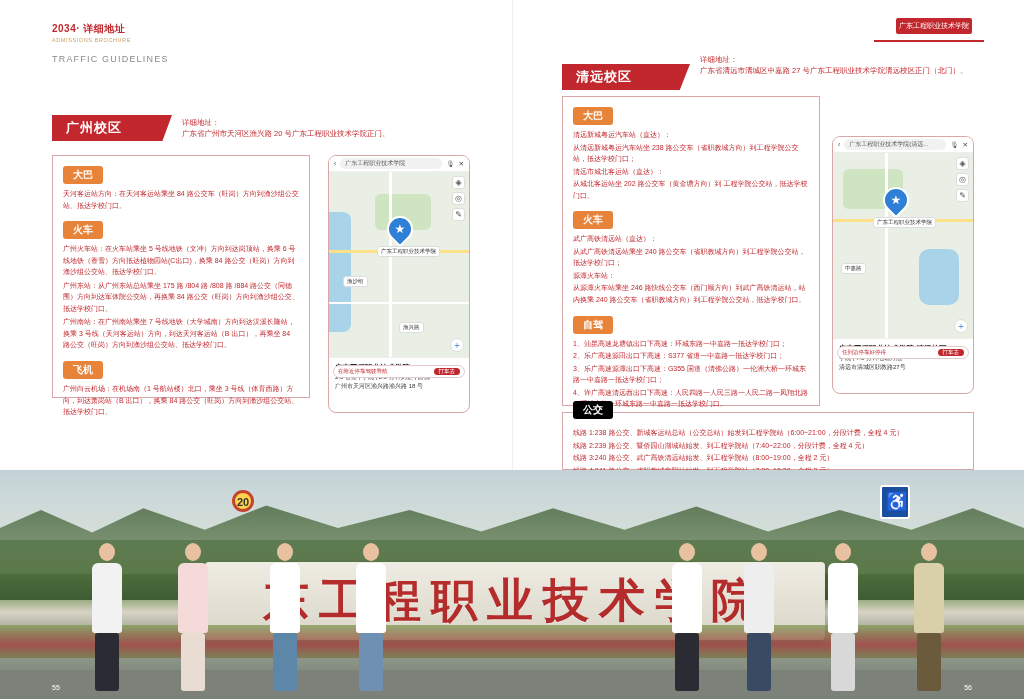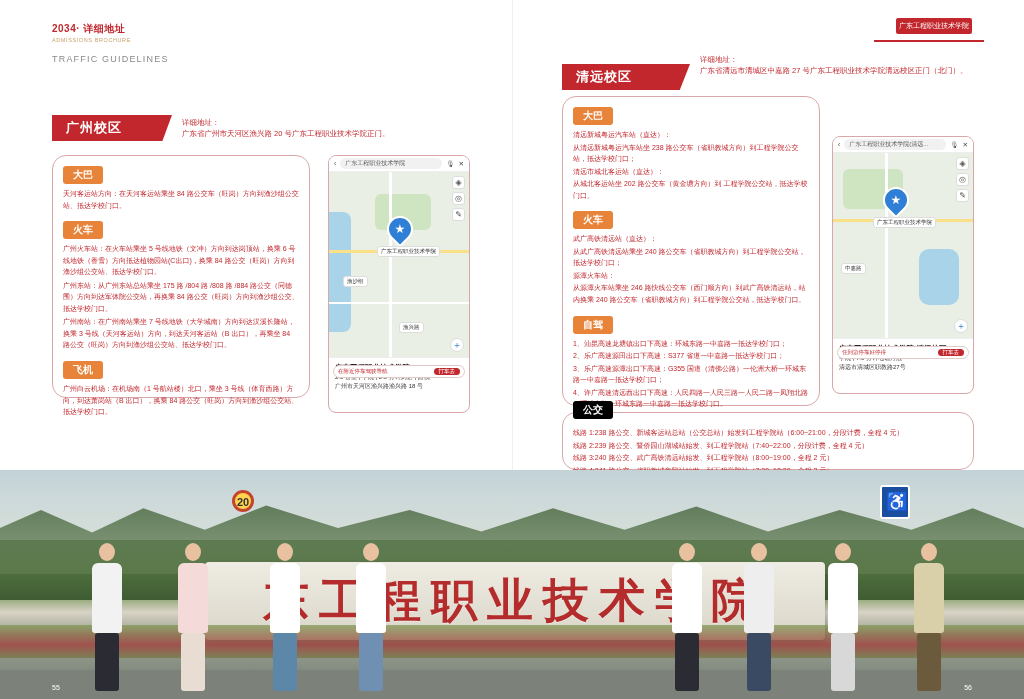--- a/index.html
+++ b/index.html
@@ -84,21 +84,21 @@
   .campus-tag {
     position:absolute; height:26px; background:#c1272d; color:#fff;
     font-size:13px; font-weight:bold; display:flex; align-items:center;
     padding:0 14px; letter-spacing:1px;
     clip-path:polygon(0 0, 100% 0, 92% 100%, 0 100%);
   }
   .campus-addr { position:absolute; font-size:7.5px; color:#c1272d; line-height:1.5; }
 
   
   .card {
-    position:absolute; border:1px solid #d8a7a7; border-radius:14px; background:#fff;
+    position:absolute; border:1px solid #d8a7a7; border-radius:0; background:#fff;
   }
   .sec-tag {
     display:inline-block; background:#e8833a; color:#fff; font-size:10px; font-weight:bold;
     padding:2px 10px; border-radius:3px; margin-bottom:4px;
   }
   .sec-tag.red { background:#000000; }
   .sec-body { font-size:7px; color:#c1272d; line-height:1.65; margin:0 0 8px 0; }
 
   
   .mapwrap { position:absolute; border:1px solid #d8a7a7; border-radius:8px; background:#fff; overflow:hidden; }

